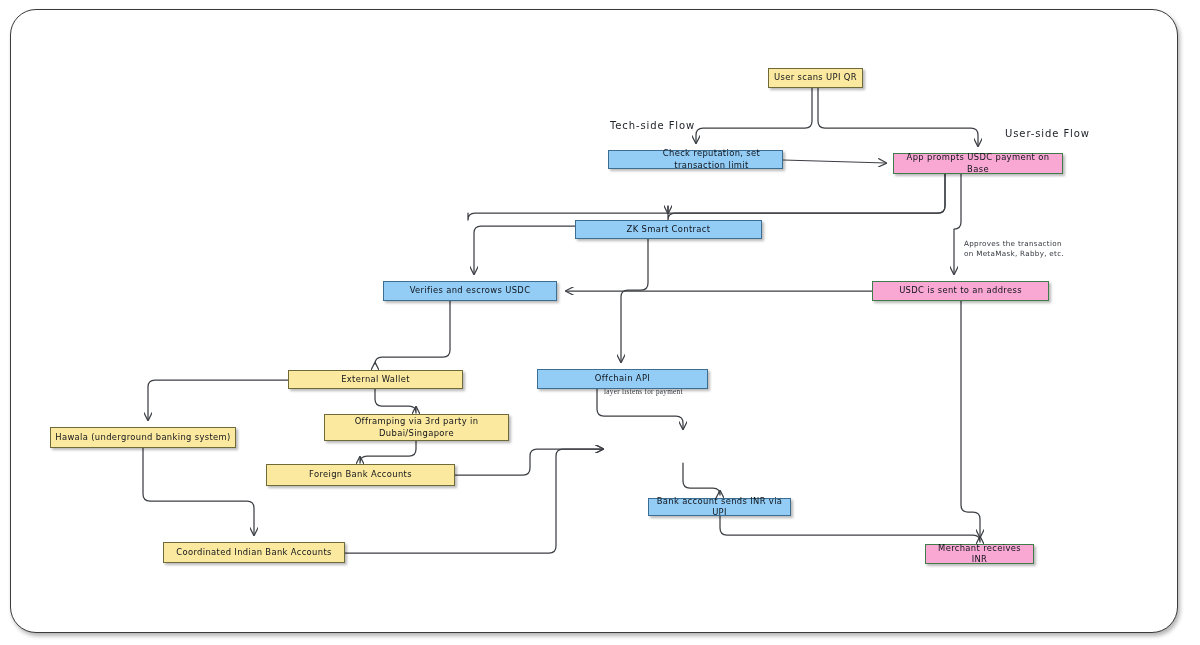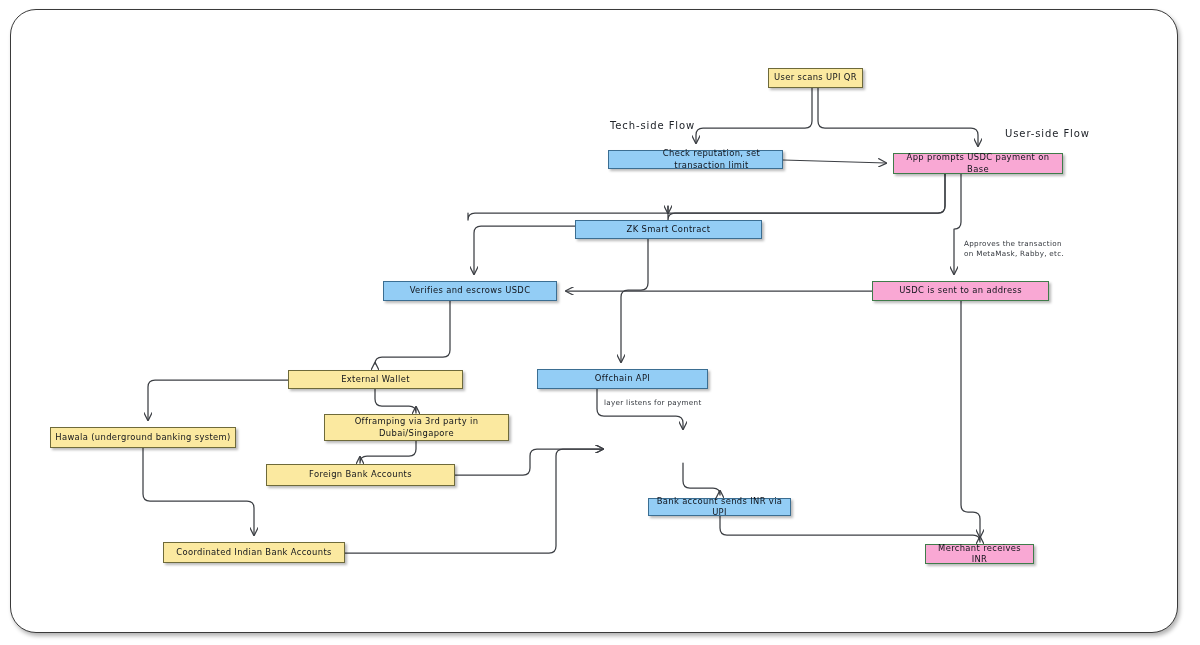--- a/index.html
+++ b/index.html
@@ -131,21 +131,21 @@
 
       <path d="M 961 301 L 961 505 Q 961 512 968 512 L 973 512 Q 980 512 980 519 L 980 537" marker-end="url(#arrow)"></path>
     </g>
   </svg>
 
   <div class="flow-label" style="left:610px; top:120px;">Tech-side Flow</div>
   <div class="flow-label" style="left:995px; top:128px;margin-left:10px;">User-side Flow</div>
 
   <div class="edge-label" style="left:964px; top:239px;">Approves the transaction
 on MetaMask, Rabby, etc.</div>
-  <div class="edge-label" style="left:604px; top:398px;">layer listens for payment</div>
+  <div class="edge-label" style="left:604px; top:388px;font-family:Liberation Serif, serif;">layer listens for payment</div>
 
   <div class="node n-yellow" style="left:768px; top:68px; width:95px; height:20px;">User scans UPI QR</div>
 
   <div class="node n-blue" style="left:608px; top:150px; width:175px; height:19px;padding-left:36px;">Check reputation, set transaction limit</div>
 
   <div class="node n-green" style="left:893px; top:153px; width:170px; height:21px;">App prompts USDC payment on Base</div>
 
   <div class="node n-blue" style="left:575px; top:220px; width:187px; height:19px;">ZK Smart Contract</div>
 
   <div class="node n-blue" style="left:383px; top:281px; width:174px; height:20px;">Verifies and escrows USDC</div>

